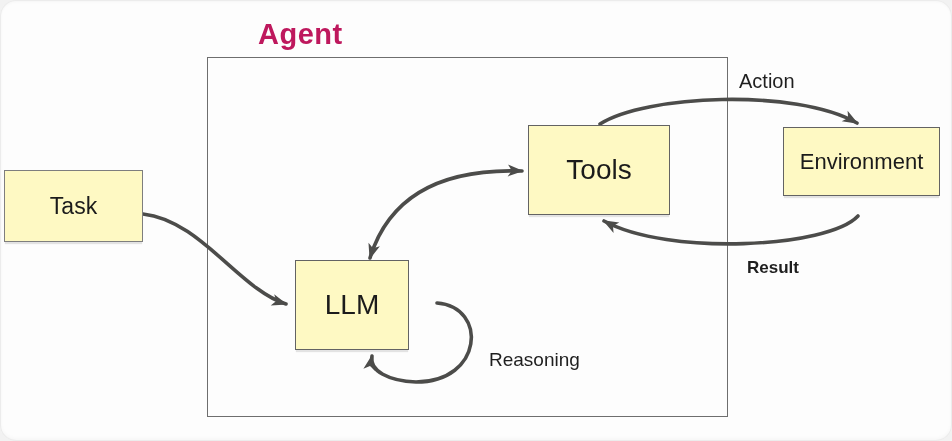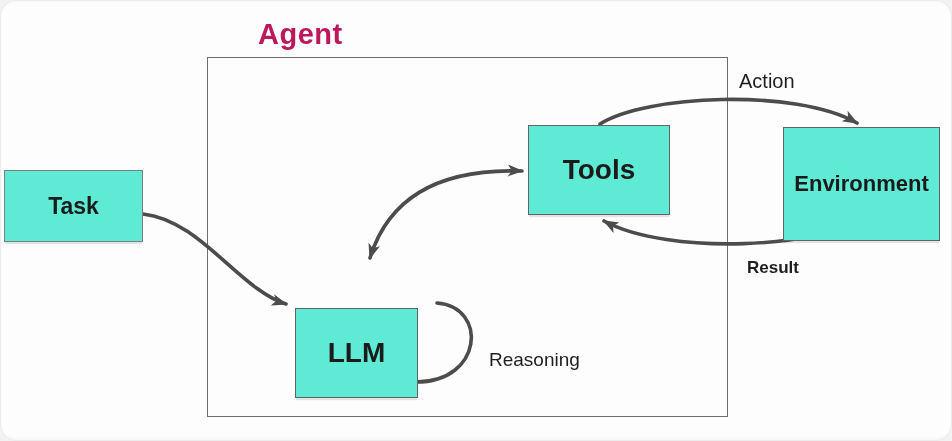--- a/index.html
+++ b/index.html
@@ -22,32 +22,31 @@
     letter-spacing: 0.5px;
   }
   .agent-box {
     position: absolute; left: 207px; top: 57px;
     width: 519px; height: 358px;
     border: 1.5px solid #6e6e6e;
     background: transparent;
   }
   .node {
     position: absolute;
-    background: #5eead4;
+    background: #fef9c3;
     border: 1.6px solid #636363;
     display: flex; align-items: center; justify-content: center;
     color: #1b1b1b;
     box-shadow: 0 3px 1px -1px rgba(0,0,0,0.10);
     box-sizing: border-box;
-    font-weight: bold;
   }
   .node-task        { left: 4px;   top: 170px; width: 139px; height: 72px; font-size: 23px; border-color: #7e7e7e; }
-  .node-llm         { left: 295px; top: 260px; width: 123px; height: 90px; font-size: 28px; margin-top: 48px; }
+  .node-llm         { left: 295px; top: 260px; width: 114px; height: 90px; font-size: 28px; }
   .node-tools       { left: 528px; top: 125px; width: 142px; height: 90px; font-size: 28px; }
-  .node-environment { left: 783px; top: 127px; width: 157px; height: 114px; font-size: 22px; }
+  .node-environment { left: 783px; top: 127px; width: 157px; height: 69px; font-size: 22px; }
   .edges-layer { position: absolute; left: 0; top: 0; width: 952px; height: 441px; pointer-events: none; }
   .edges-layer path.edge { fill: none; stroke: #4c4c4a; stroke-width: 3.6px; stroke-linecap: round; }
   .edge-label {
     position: absolute; color: #1f1f1f; white-space: nowrap;
   }
   .label-action    { left: 739px; top: 70px;  font-size: 20px; }
   .label-result    { left: 747px; top: 258px; font-size: 17px; font-weight: bold; }
   .label-reasoning { left: 489px; top: 349px; font-size: 19px; }
 </style>
 </head>

